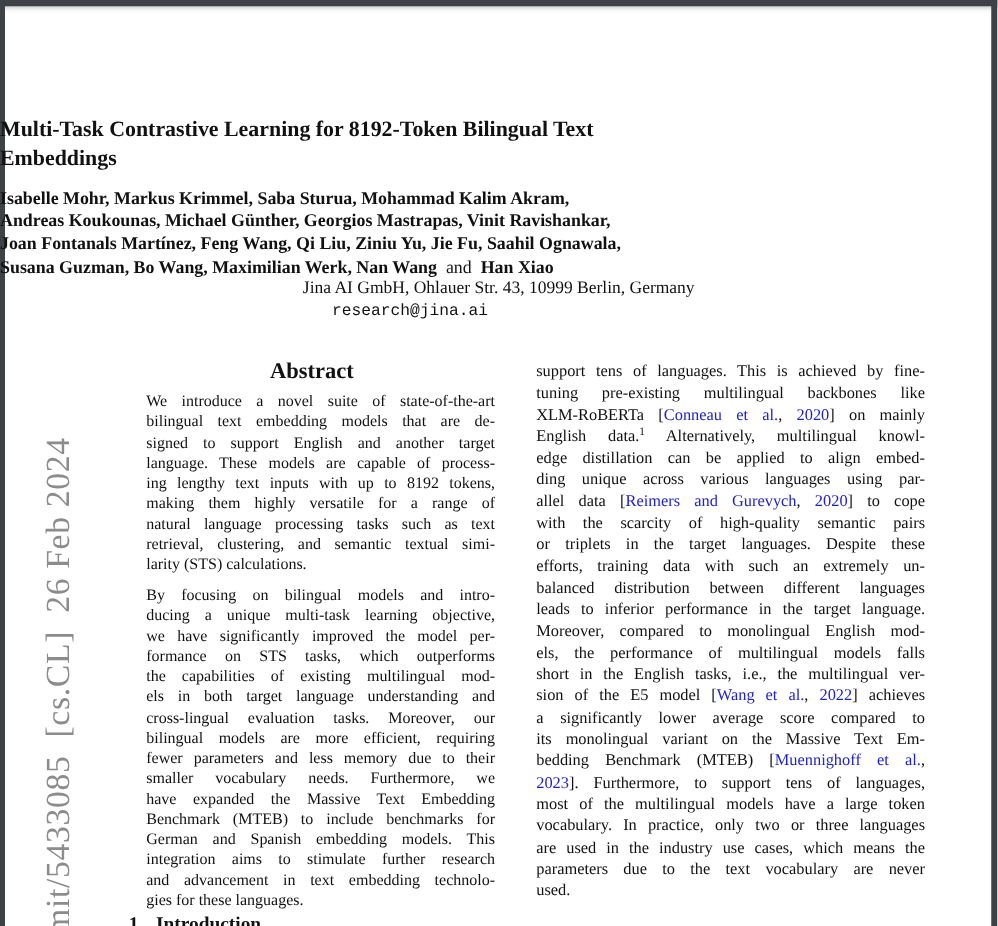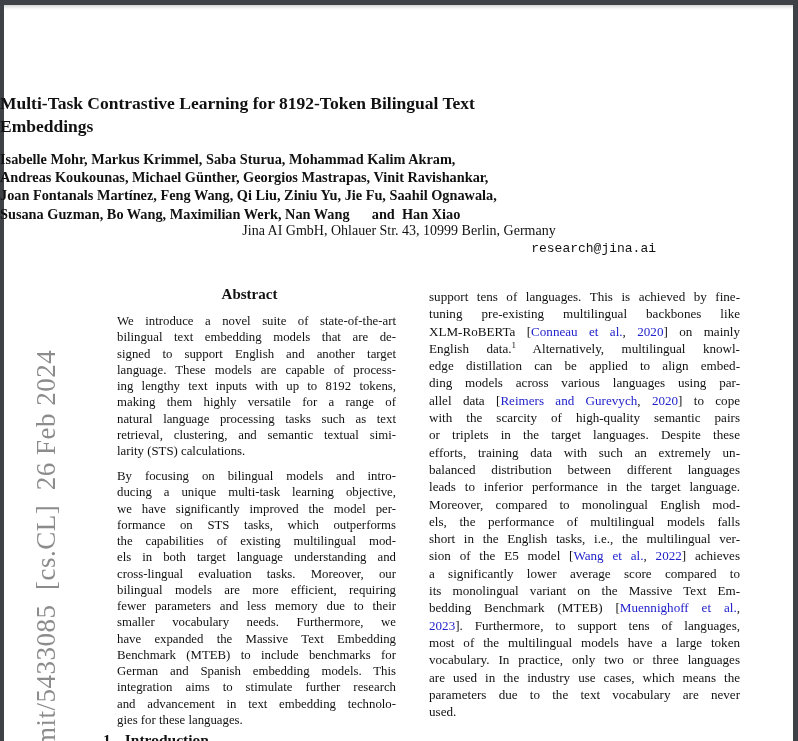--- a/index.html
+++ b/index.html
@@ -20,26 +20,26 @@
   #frame-left{left:0;top:0;width:4px;height:741px;background:var(--frame);}
   #frame-right{left:793px;top:0;width:5px;height:741px;background:var(--frame);}
   
   #watermark{
     left:31px;top:776px;transform:rotate(-90deg);transform-origin:0 0;
     font-size:27px;color:var(--wm);white-space:pre;letter-spacing:.5px;
   }
   
   #title{left:0;top:92px;width:798px;text-align:center;font-weight:700;font-size:17.5px;line-height:23px;}
   #authors{left:0;top:150px;width:798px;text-align:center;font-weight:700;font-size:14.3px;line-height:18.2px;}
-  #authors .plain{font-weight:700;padding-left:15px;}
+  #authors .plain{font-weight:400;}
   #affiliation{left:0;top:223px;width:798px;text-align:center;font-size:14px;}
-  #email{left:0;top:241px;width:656px;text-align:right;font-size:13px;
+  #email{left:0;top:241px;width:656px;text-align:center;font-size:13px;
          font-family:"Liberation Mono","DejaVu Sans Mono",monospace;}
   
-  #abstract-heading{left:103px;top:286px;width:293px;text-align:center;font-weight:700;font-size:15px;}
+  #abstract-heading{left:103px;top:286px;width:293px;text-align:center;font-weight:700;font-size:18px;}
   #abstract-p1{left:117px;top:313px;width:279px;font-size:12.8px;line-height:16.25px;}
   #abstract-p2{left:117px;top:468px;width:279px;font-size:12.8px;line-height:16.25px;}
   #intro-heading{left:103px;top:731px;font-size:15.5px;font-weight:700;}
   #intro-heading .secnum{margin-right:14px;}
   
   #right-col{left:405px;top:288px;width:311px;font-size:13.1px;line-height:17.3px;margin-left:24px;}
   
   .jt .line{text-align:justify;text-align-last:justify;}
   .jt .line.last{text-align-last:left;}
   .ct .line{text-align:left;}
@@ -101,21 +101,21 @@
 <div class="abs" id="intro-heading">
   <span class="secnum">1</span><span>Introduction</span>
 </div>
 
 <div class="abs jt" id="right-col">
     <div class="line"><span>support tens of languages. This is achieved by fine-</span></div>
     <div class="line"><span>tuning pre-existing multilingual backbones like</span></div>
     <div class="line"><span>XLM-RoBERTa [</span><span class="cite">Conneau et al.</span><span>, </span><span class="cite">2020</span><span>] on mainly</span></div>
     <div class="line"><span>English data.</span><sup>1</sup><span> Alternatively, multilingual knowl-</span></div>
     <div class="line"><span>edge distillation can be applied to align embed-</span></div>
-    <div class="line"><span>ding models across various languages using par-</span></div>
+    <div class="line"><span>ding unique across various languages using par-</span></div>
     <div class="line"><span>allel data [</span><span class="cite">Reimers and Gurevych</span><span>, </span><span class="cite">2020</span><span>] to cope</span></div>
     <div class="line"><span>with the scarcity of high-quality semantic pairs</span></div>
     <div class="line"><span>or triplets in the target languages. Despite these</span></div>
     <div class="line"><span>efforts, training data with such an extremely un-</span></div>
     <div class="line"><span>balanced distribution between different languages</span></div>
     <div class="line"><span>leads to inferior performance in the target language.</span></div>
     <div class="line"><span>Moreover, compared to monolingual English mod-</span></div>
     <div class="line"><span>els, the performance of multilingual models falls</span></div>
     <div class="line"><span>short in the English tasks, i.e., the multilingual ver-</span></div>
     <div class="line"><span>sion of the E5 model [</span><span class="cite">Wang et al.</span><span>, </span><span class="cite">2022</span><span>] achieves</span></div>

